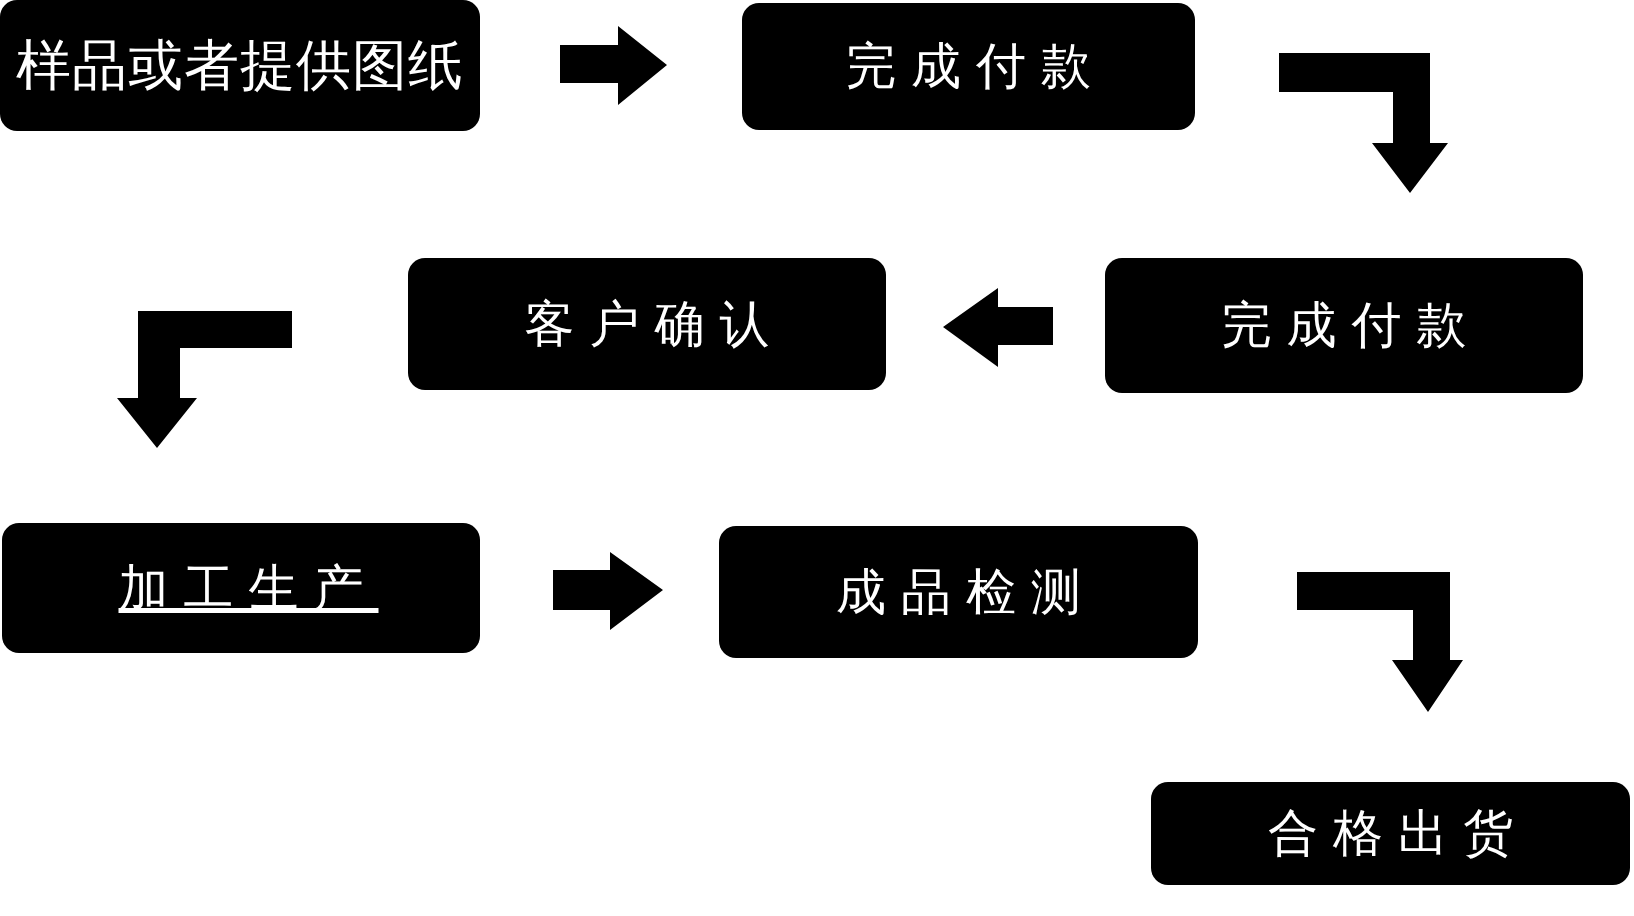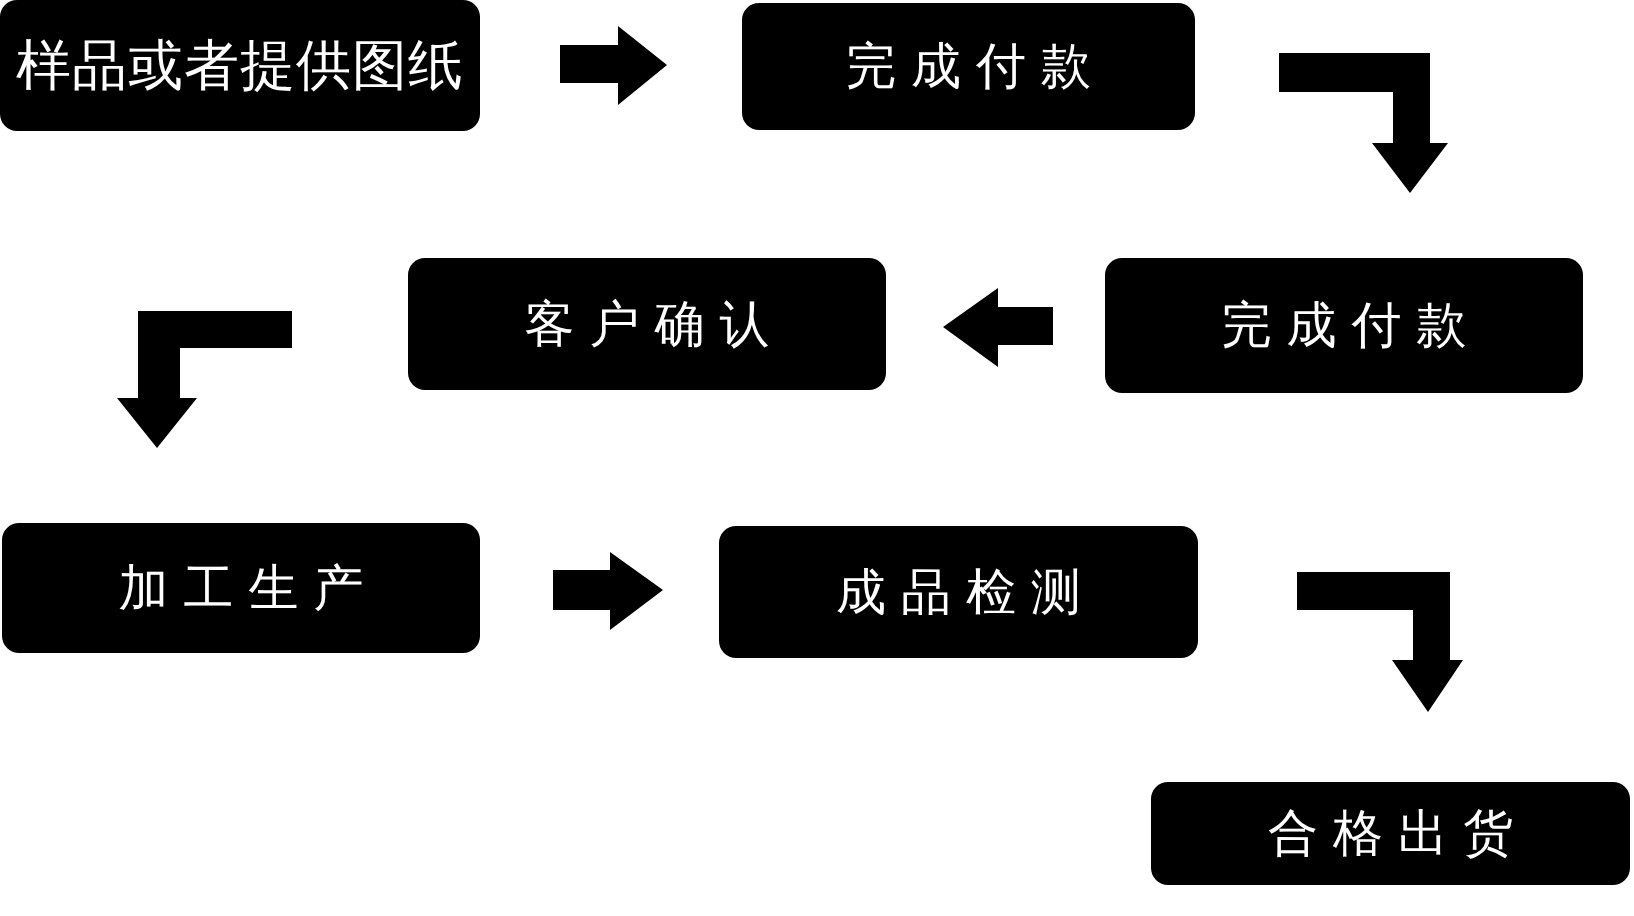--- a/index.html
+++ b/index.html
@@ -28,21 +28,21 @@
     white-space: nowrap;
     box-sizing: border-box;
   }
   
   .node-sample     { left: 0px;    top: 0px;   width: 480px; height: 131px; font-size: 55px; letter-spacing: 1px;  padding-left: 0; }
   
   .node-spaced     { font-size: 50px; letter-spacing: 15px; padding-left: 15px; }
   .node-payment    { left: 742px;  top: 3px;   width: 453px; height: 127px; }
   .node-drawing    { left: 1105px; top: 258px; width: 478px; height: 135px; }
   .node-confirm    { left: 408px;  top: 258px; width: 478px; height: 132px; }
-  .node-production { left: 2px;    top: 523px; width: 478px; height: 130px; }
+  .node-production { left: 2px;    top: 523px; width: 478px; height: 130px; text-decoration: underline; }
   .node-inspection { left: 719px;  top: 520px; width: 479px; height: 132px; margin-top: 6px; }
   .node-shipment   { left: 1151px; top: 782px; width: 479px; height: 103px; }
   #edges-svg {
     position: absolute;
     left: 0; top: 0;
     width: 1634px;
     height: 916px;
     display: block;
   }
   #edges-svg polygon { fill: #000000; }

